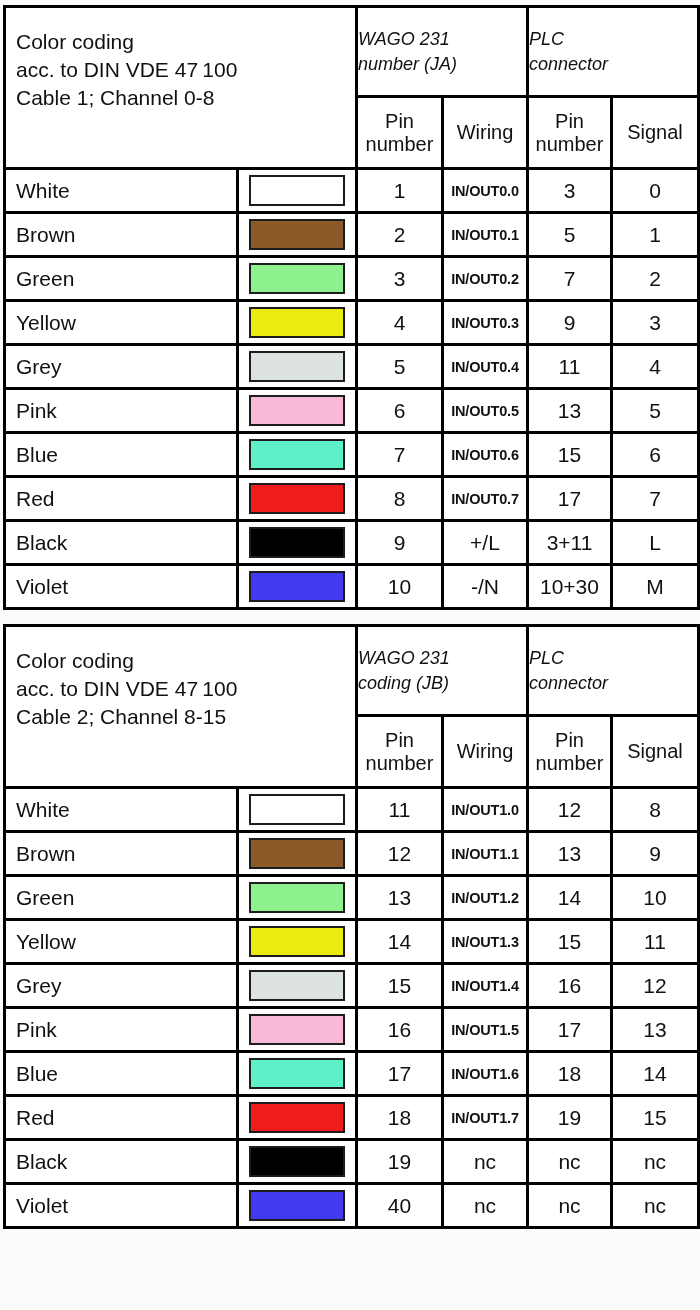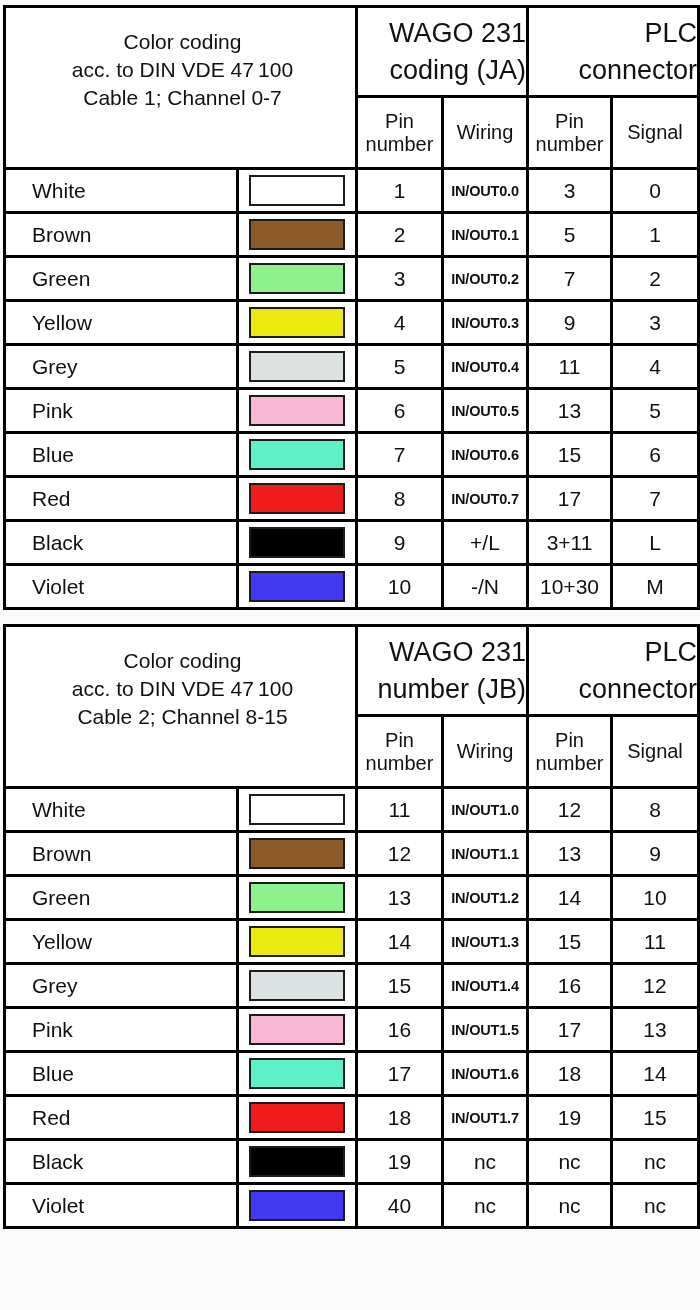--- a/index.html
+++ b/index.html
@@ -31,42 +31,43 @@
     overflow: hidden;
   }
   
   tr.hrow1 { height: 90px; }
   tr.hrow2 { height: 72px; }
   td.title-cell {
     vertical-align: top;
     padding: 20px 6px 0 10px;
     font-size: 21px;
     line-height: 1.33;
-    text-align: center;
+    text-align: left;
   }
   td.group-cell {
-    text-align: right;
-    vertical-align: middle;
-    font-size: 27px;
+    text-align: left;
+    vertical-align: middle;
+    font-size: 18px;
     line-height: 1.35;
+    font-style: italic;
   }
   td.sub-cell {
     text-align: center;
     vertical-align: middle;
     font-size: 20px;
     line-height: 1.15;
     padding: 2px;
   }
   
   tbody tr { height: 44px; }
   td.name-cell {
     font-size: 21px;
     text-align: left;
     vertical-align: middle;
-    padding-left: 26px;
+    padding-left: 10px;
   }
   td.swatch-cell {
     vertical-align: middle;
     text-align: center;
   }
   .swatch {
     width: 96px;
     height: 31px;
     margin: 0 auto;
     border: 2px solid #1c1c1c;
@@ -101,25 +102,25 @@
       <col style="width:86px">
         <col style="width:85px">
       <col style="width:84px">
         <col style="width:87px">
     </colgroup>
     <thead>
       <tr class="hrow1">
         <td class="title-cell" rowspan="2" colspan="2">
           <div>Color coding</div>
           <div>acc. to DIN VDE 47 100</div>
-          <div>Cable 1; Channel 0-7</div>
+          <div>Cable 1; Channel 0-8</div>
         </td>
         <td class="group-cell" colspan="2">
           <div>WAGO 231</div>
-          <div>coding (JA)</div>
+          <div>number (JA)</div>
         </td>
         <td class="group-cell" colspan="2">
           <div>PLC</div>
           <div>connector</div>
         </td>
       </tr>
       <tr class="hrow2">
         <td class="sub-cell">Pin number</td>
         <td class="sub-cell">Wiring</td>
         <td class="sub-cell">Pin number</td>
@@ -241,21 +242,21 @@
     </colgroup>
     <thead>
       <tr class="hrow1">
         <td class="title-cell" rowspan="2" colspan="2">
           <div>Color coding</div>
           <div>acc. to DIN VDE 47 100</div>
           <div>Cable 2; Channel 8-15</div>
         </td>
         <td class="group-cell" colspan="2">
           <div>WAGO 231</div>
-          <div>number (JB)</div>
+          <div>coding (JB)</div>
         </td>
         <td class="group-cell" colspan="2">
           <div>PLC</div>
           <div>connector</div>
         </td>
       </tr>
       <tr class="hrow2">
         <td class="sub-cell">Pin number</td>
         <td class="sub-cell">Wiring</td>
         <td class="sub-cell">Pin number</td>

